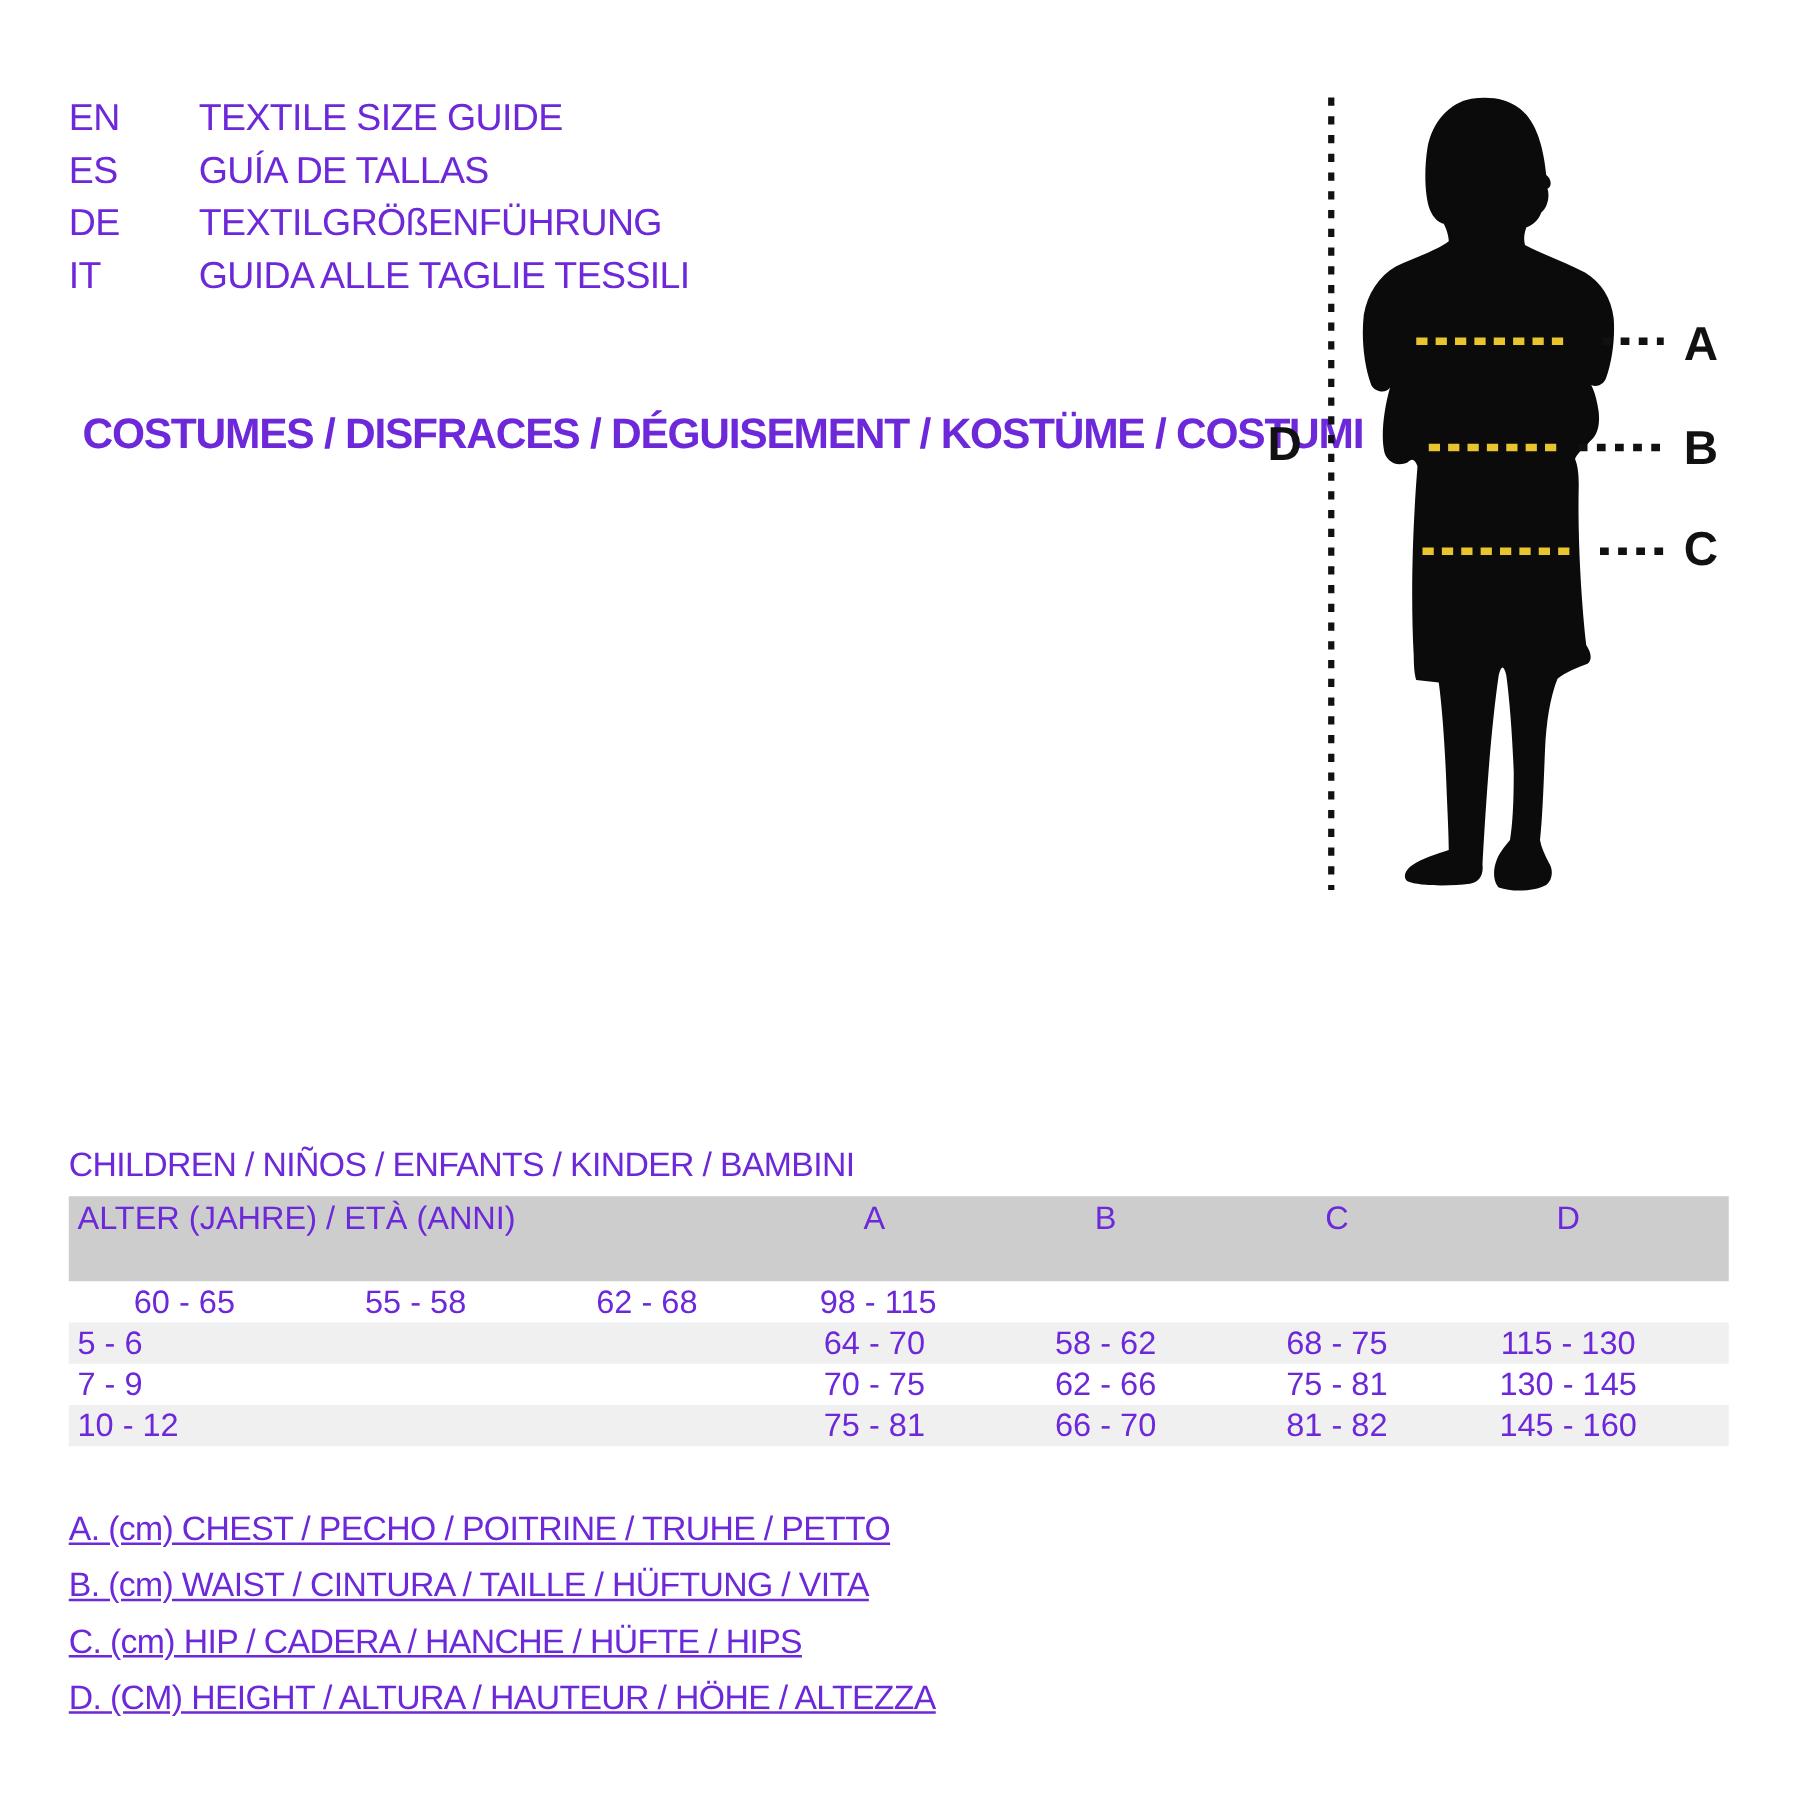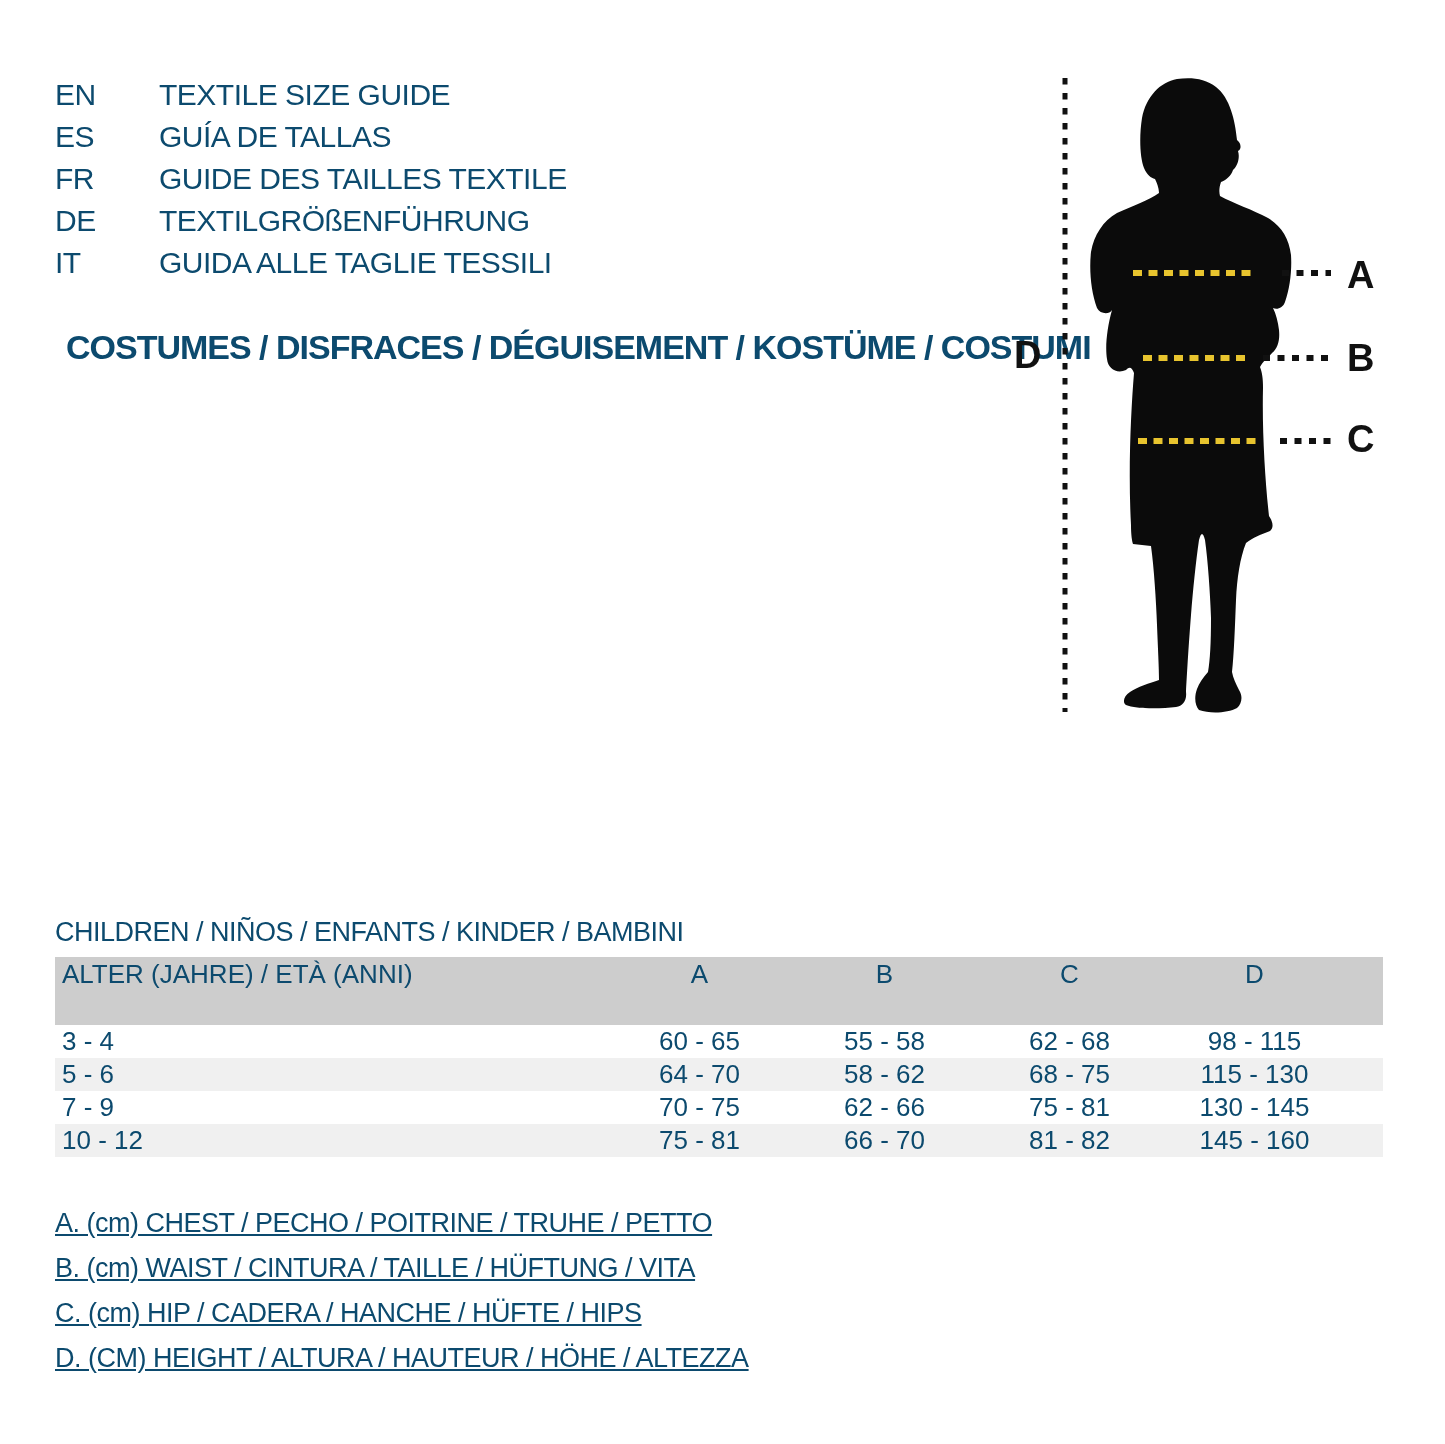--- a/index.html
+++ b/index.html
@@ -3,21 +3,21 @@
 <meta charset="utf-8">
 <style>
   * { margin: 0; padding: 0; box-sizing: border-box; }
   html, body { background: #ffffff; }
   .canvas {
     position: relative;
     width: 1445px;
     height: 1444px;
     background: #ffffff;
     font-family: "Liberation Sans", "DejaVu Sans", sans-serif;
-    color: #0c4a6e;
+    color: #6d28d9;
     overflow: hidden;
   }
 
   
   .lang-list { position: absolute; left: 55px; top: 74px; }
   .lang-row { display: flex; height: 42px; align-items: center; }
   .lang-code { width: 70px; font-size: 30px; letter-spacing: -0.5px; }
   .lang-label { font-size: 30px; letter-spacing: -0.5px; white-space: nowrap; margin-left: 34px; }
 
   
@@ -59,24 +59,20 @@
 <div class="canvas">
 
   <div class="lang-list">
     <div class="lang-row">
       <span class="lang-code">EN</span>
       <span class="lang-label">TEXTILE SIZE GUIDE</span>
     </div>
     <div class="lang-row">
       <span class="lang-code">ES</span>
       <span class="lang-label">GUÍA DE TALLAS</span>
-    </div>
-    <div class="lang-row">
-      <span class="lang-code">FR</span>
-      <span class="lang-label">GUIDE DES TAILLES TEXTILE</span>
     </div>
     <div class="lang-row">
       <span class="lang-code">DE</span>
       <span class="lang-label">TEXTILGRÖßENFÜHRUNG</span>
     </div>
     <div class="lang-row">
       <span class="lang-code">IT</span>
       <span class="lang-label">GUIDA ALLE TAGLIE TESSILI</span>
     </div>
   </div>
@@ -161,21 +157,20 @@
       <div class="col-age">
         <div>ALTER (JAHRE) / ETÀ (ANNI)</div>
       </div>
       <div class="col-val">A</div>
       <div class="col-val">B</div>
       <div class="col-val">C</div>
       <div class="col-val">D</div>
     </div>
 
     <div class="t-row">
-      <div class="col-age">3 - 4</div>
       <div class="col-val">60 - 65</div>
       <div class="col-val">55 - 58</div>
       <div class="col-val">62 - 68</div>
       <div class="col-val">98 - 115</div>
     </div>
     <div class="t-row alt">
       <div class="col-age">5 - 6</div>
       <div class="col-val">64 - 70</div>
       <div class="col-val">58 - 62</div>
       <div class="col-val">68 - 75</div>

